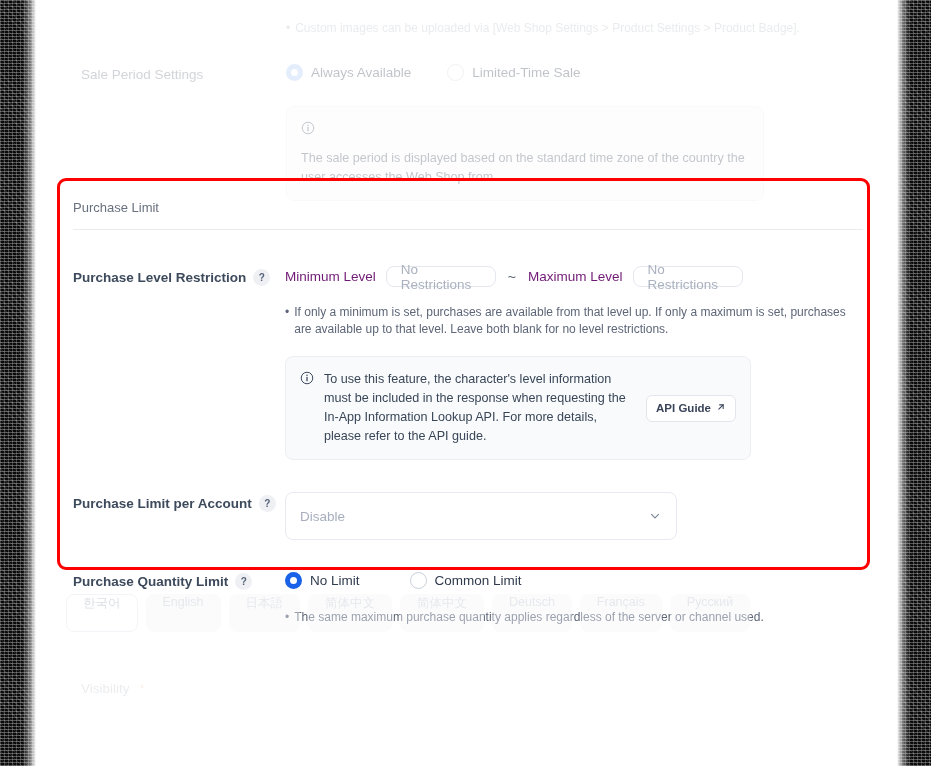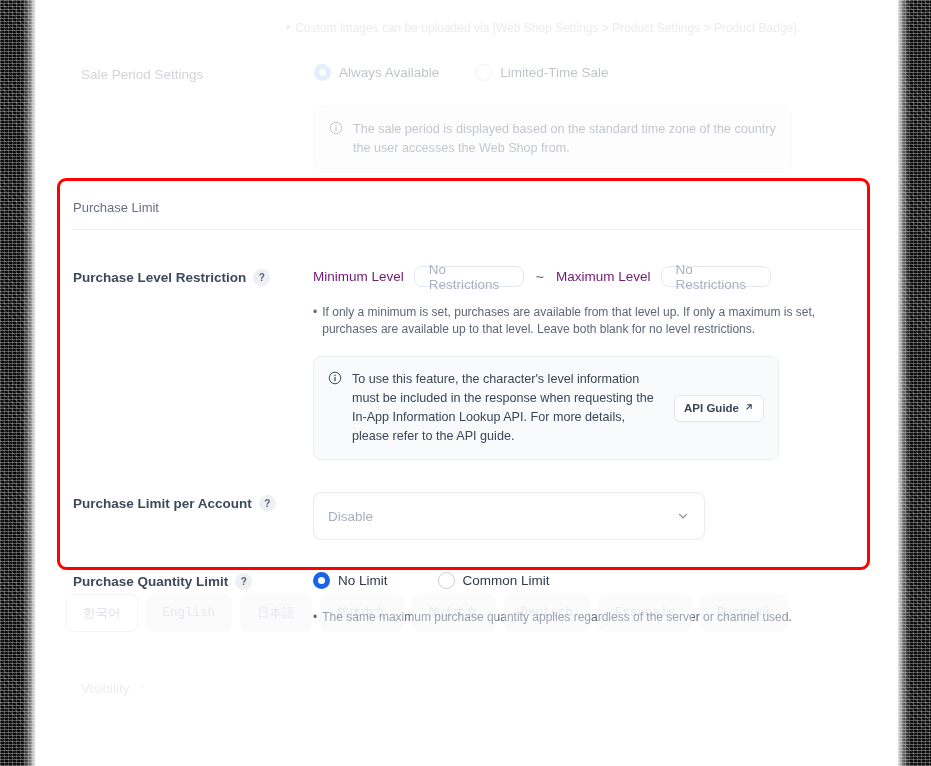--- a/index.html
+++ b/index.html
@@ -45,21 +45,20 @@
   .page {
     position: absolute;
     left: 0; top: 0;
     width: 931px;
     height: 766px;
   }
 
   .row {
     display: flex;
     align-items: flex-start;
-    gap: 28px;
   }
   .row-label {
     width: 205px;
     flex: 0 0 205px;
     font-size: 13.5px;
     color: #3d4a5c;
     font-weight: bold;
     padding-top: 3px;
     display: flex;
     align-items: center;
@@ -218,27 +217,26 @@
   .lang-tabs { display: flex; gap: 8px; }
   .lang-tab {
     box-sizing: border-box;
     height: 38px;
     min-width: 56px;
     padding: 0 16px;
     border-radius: 8px;
     background: #f5f6f9;
     border: 1px solid transparent;
     display: inline-flex;
-    align-items: center;
+    align-items: flex-start;
     justify-content: center;
     font-size: 12.5px;
     color: #c3c8d3;
     cursor: pointer;
     opacity: .75;
-    font-family: Liberation Mono, monospace;
   }
   .lang-tab.active {
     background: #ffffff;
     border: 1px solid #dfe3eb;
     color: #aab0bd;
   }
 
   
   .faded-strong { opacity: .30; }
   .faded-soft   { opacity: .55; }
@@ -268,21 +266,21 @@
             <label class="radio-opt">
               <span class="radio-dot on-soft"></span>
               <span>Always Available</span>
             </label>
             <label class="radio-opt">
               <span class="radio-dot"></span>
               <span>Limited-Time Sale</span>
             </label>
           </div>
 
-          <div class="callout" style="width:478px; margin-top:25px;">
+          <div class="callout" style="width:478px; margin-top:25px;flex-direction:column;">
             <span class="info-ico">
               <svg width="14" height="14" viewBox="0 0 16 16" fill="none">
                 <circle cx="8" cy="8" r="6.6" stroke="currentColor" stroke-width="1.1"></circle>
                 <circle cx="8" cy="4.9" r="0.85" fill="currentColor"></circle>
                 <rect x="7.3" y="6.7" width="1.4" height="5" rx="0.6" fill="currentColor"></rect>
               </svg>
             </span>
             <span class="callout-text">The sale period is displayed based on the standard time zone of the country the user accesses the Web Shop from.</span>
           </div>
         </div>

